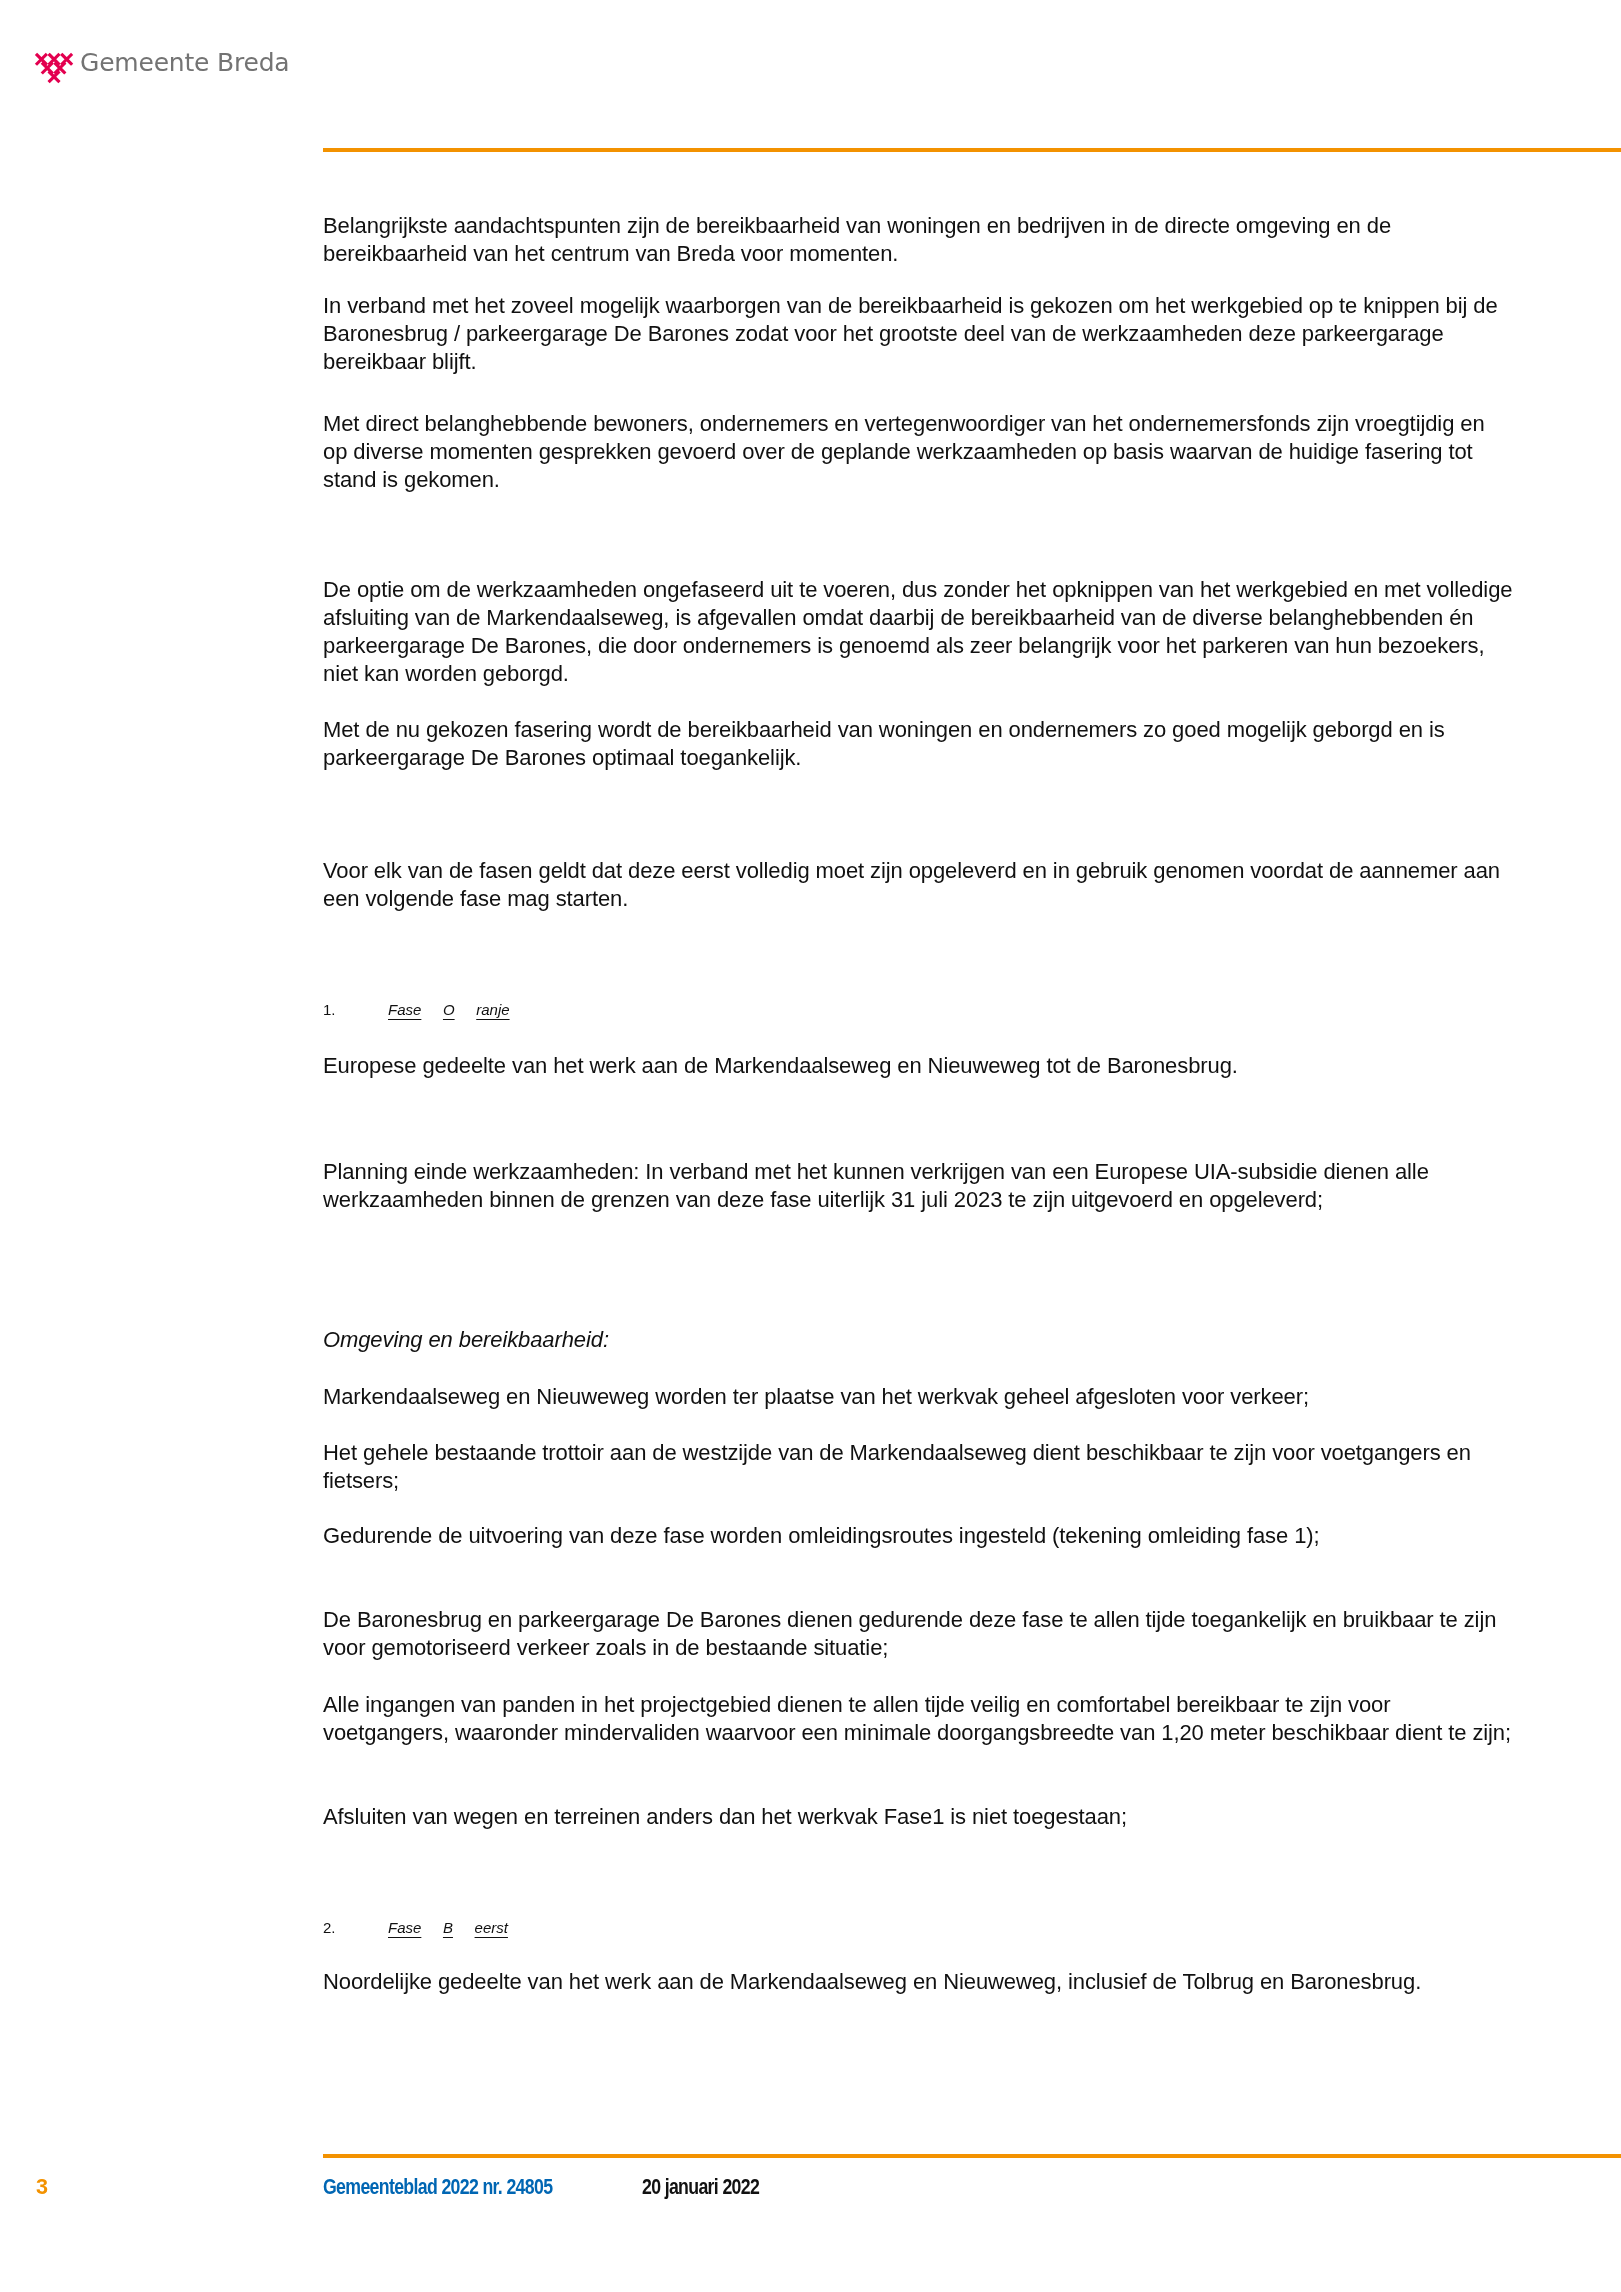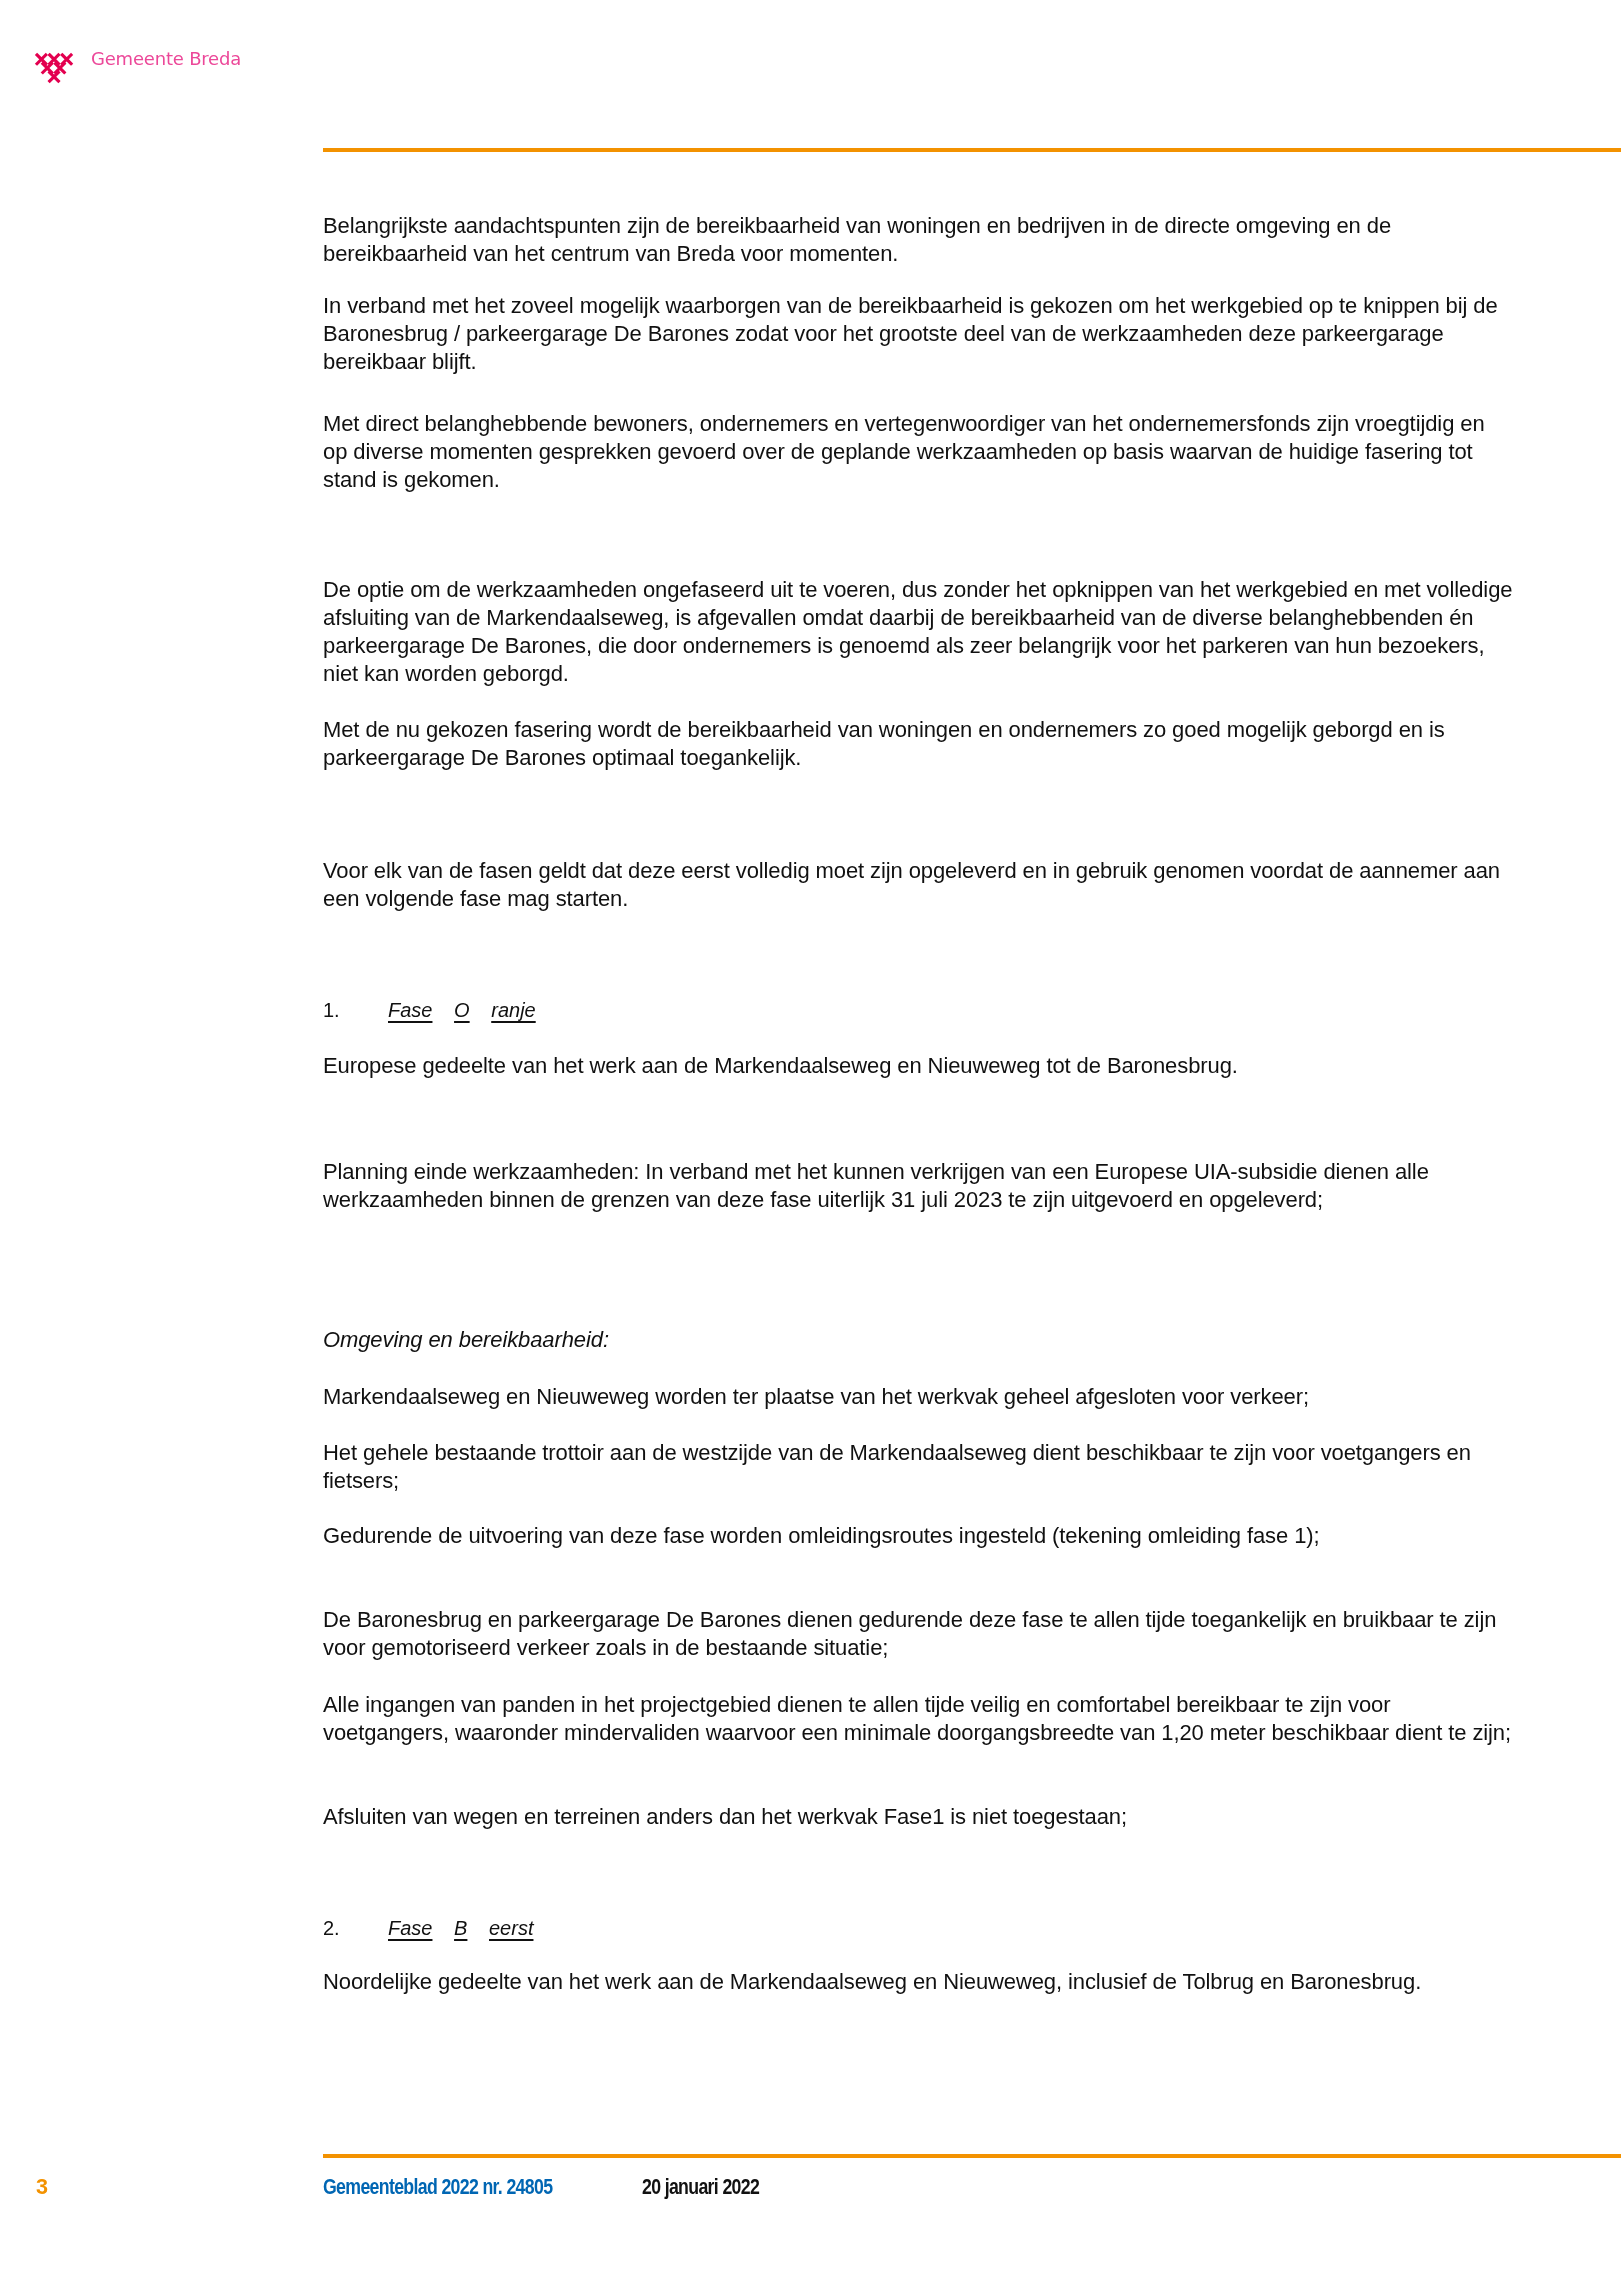--- a/index.html
+++ b/index.html
@@ -1,25 +1,25 @@
 <!DOCTYPE html>
 <html><head>
 <meta charset="utf-8">
 <style>
   html, body { margin: 0; padding: 0; background: #ffffff; }
   body { width: 1621px; height: 2293px; position: relative; overflow: hidden;
          font-family: "Liberation Sans", sans-serif; color: #111111; }
   .logo { position: absolute; left: 34px; top: 52px; width: 43px; height: 33px; }
-  .brand { position: absolute; left: 91px; top: 48px; font-size: 18px; color: #ec4899; font-family: "DejaVu Sans", sans-serif; letter-spacing: -0.2px; }
+  .brand { position: absolute; left: 80px; top: 48px; font-size: 25px; color: #737373; font-family: "DejaVu Sans", sans-serif; letter-spacing: -0.2px; }
   .rule { position: absolute; left: 323px; right: 0; height: 3.9px; background: #f39200; }
   .rule.top { top: 148px; }
   .rule.bottom { top: 2154px; }
   .para { position: absolute; left: 323px; width: 1191px; font-size: 22px; line-height: 28px; margin: 0; letter-spacing: -0.1px; }
   .para.italic { font-style: italic; }
-  .heading { position: absolute; left: 323px; font-size: 20px; line-height: 28px; }
+  .heading { position: absolute; left: 323px; font-size: 15px; line-height: 28px; }
   .heading .num { display: inline-block; width: 65px; }
   .heading .u { font-style: italic; text-decoration: underline; text-underline-offset: 3.9px; }
   .heading .gap { display: inline-block; width: 21.6px; }
   .pagenum { position: absolute; left: 36px; top: 2174px; font-size: 21.6px; font-weight: bold; color: #f39200; font-family: "Liberation Sans", sans-serif; }
   .footer-pub { position: absolute; left: 323px; top: 2174px; font-size: 21.6px; font-weight: bold; color: #0066b3; letter-spacing: -0.8px; transform: scaleX(0.82); transform-origin: left; }
   .footer-date { position: absolute; left: 642px; top: 2174px; font-size: 21.6px; font-weight: bold; color: #111; letter-spacing: -0.8px; transform: scaleX(0.82); transform-origin: left; }
 </style>
 </head>
 <body>
 

